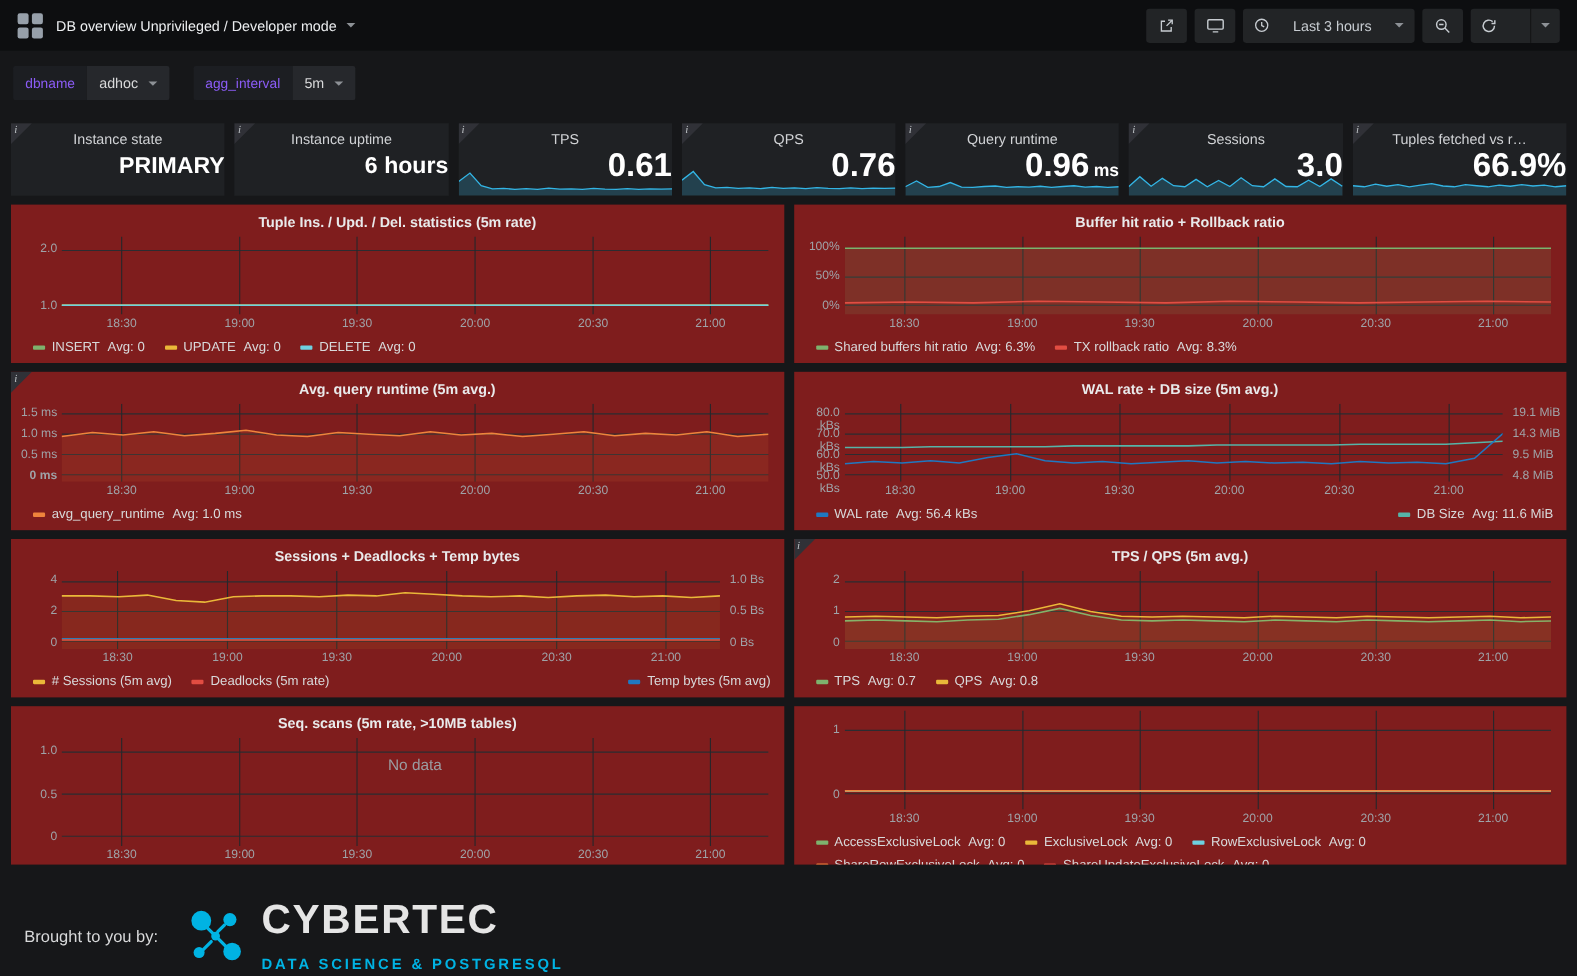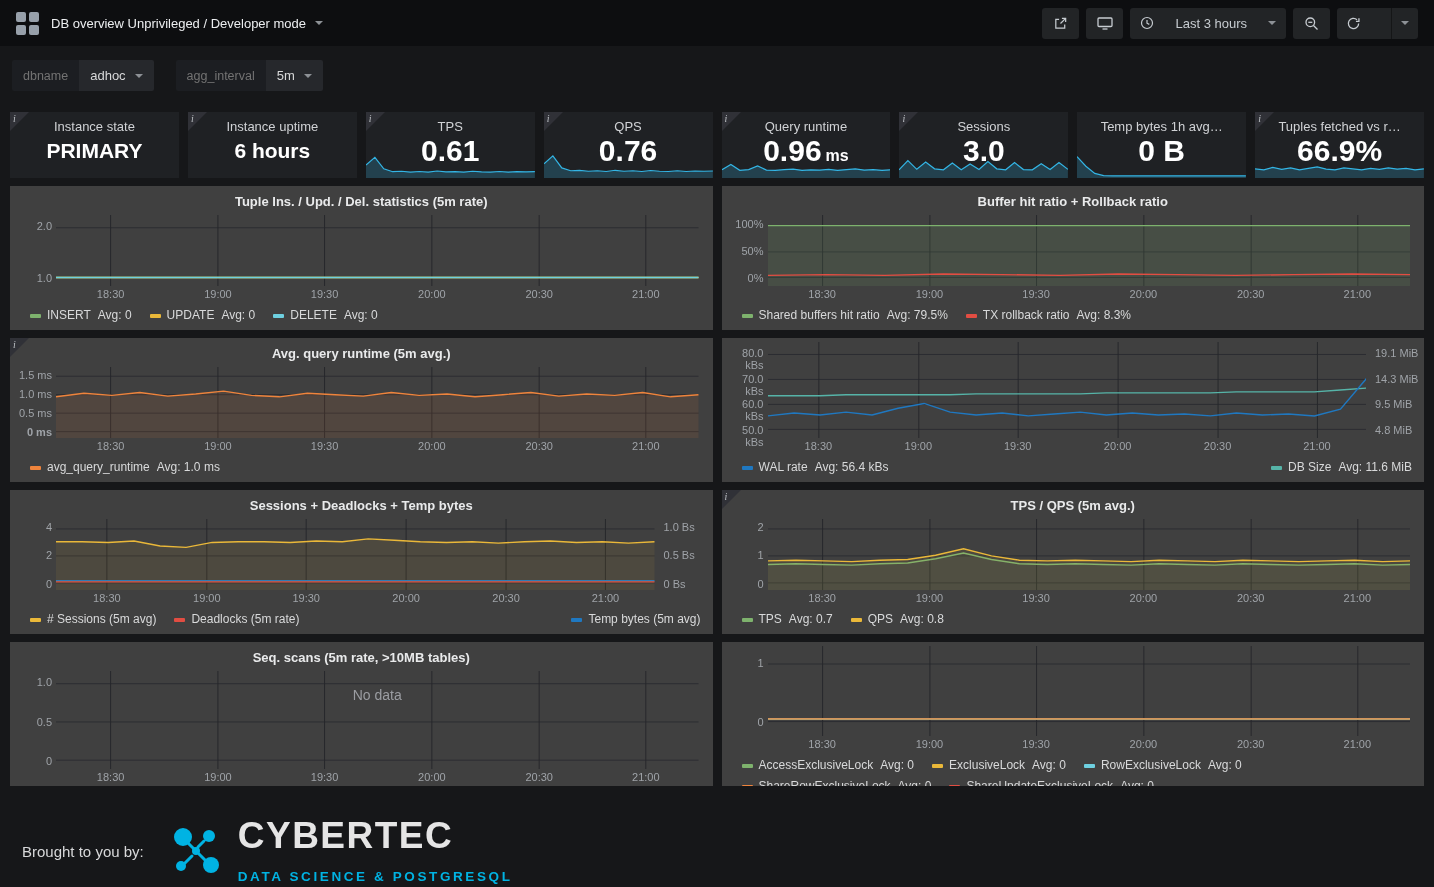--- a/index.html
+++ b/index.html
@@ -18,44 +18,44 @@
   .nav-btn { height:31px; min-width:37px; background:#222426; border:none; border-radius:3px;
     display:flex; align-items:center; justify-content:center; gap:21px; color:#c7ccd1;
     font-size:13px; padding:0 10px; cursor:pointer; font-family:inherit; }
   .nav-btn.split { padding:0; }
   .nav-btn.split .seg { padding:0 9px; height:31px; display:flex; align-items:center; }
   .nav-btn.split .seg + .seg { border-left:1px solid #151617; }
 
   
   .submenu { display:flex; gap:22px; padding:14px 12px 13px; align-items:center; }
   .var-group { display:flex; align-items:stretch; height:31px; }
-  .var-label { background:#1c1e22; color:#737373; display:flex; align-items:center;
+  .var-label { background:#1c1e22; color:#8b5cf6; display:flex; align-items:center;
     padding:0 11px; font-size:12.5px; border-radius:2px 0 0 2px; }
   .var-value { background:#26282c; color:#d8d9da; display:flex; align-items:center; gap:9px;
     padding:0 11px; font-size:13px; border-radius:0 2px 2px 0; cursor:pointer; }
 
   
   .stats-row { display:flex; gap:9px; margin:8px 10px 8px; }
   .stat-panel { flex:1; height:66px; background:#1f2124; position:relative; overflow:hidden; }
   .stat-title { font-size:13px; color:#d0d2d5; text-align:center; margin-top:7px; font-weight:500;
     white-space:nowrap; overflow:hidden; position:relative; z-index:2; }
-  .stat-value { text-align:center; font-size:30px; font-weight:700; color:#ffffff;
+  .stat-value { text-align:right; font-size:30px; font-weight:700; color:#ffffff;
     line-height:33px; position:relative; z-index:2; }
   .stat-value.small { font-size:21px; line-height:33px; }
   .stat-suffix { font-size:16px; font-weight:600; margin-left:4px; }
   .stat-spark { position:absolute; left:0; right:0; bottom:0; height:26px; z-index:1; }
 
   .info-corner { position:absolute; top:0; left:0; width:0; height:0;
     border-top:19px solid #303137; border-right:19px solid transparent; z-index:5; cursor:pointer;}
   .info-corner span { position:absolute; top:-18px; left:3px; font-size:10px; color:#bcc0c4;
     font-style:italic; font-family:"Liberation Serif", serif; }
 
   
   .panel-grid { display:grid; grid-template-columns:1fr 1fr; gap:8px 9px; margin:0 10px; }
-  .gpanel { height:144px; background:#404040; position:relative; display:flex;
+  .gpanel { height:144px; background:#7f1d1d; position:relative; display:flex;
     flex-direction:column; overflow:hidden; }
   .gtitle { text-align:center; font-size:13px; font-weight:700; color:#e9eaeb;
     padding:8px 0 2px; cursor:pointer; flex:0 0 auto; }
   .gbody { flex:1 1 auto; position:relative; min-height:0; margin-top:2px; }
   .gplot { position:absolute; top:2px; bottom:1px; left:46px; right:14px; cursor:crosshair; }
   .gplot.with-right { right:58px; }
   .ytick { position:absolute; left:0; width:42px; text-align:right; font-size:11px;
     color:#9fa3a8; line-height:12px; }
   .ytick.right { left:auto; right:0; width:54px; text-align:left; padding-left:5px; }
   .gxaxis { position:relative; height:15px; margin:1px 14px 0 46px; flex:0 0 auto; }
@@ -217,30 +217,20 @@
       <div class="stat-title">Sessions</div>
       <div class="stat-value"><span>3.0</span></div>
       <div class="stat-spark">
         <svg viewBox="0 0 100 26" preserveAspectRatio="none" class="plot-svg">
           <path d="M0.00 17.80L5.26 8.68L10.53 17.32L15.79 10.12L21.05 16.84L26.32 17.80L31.58 11.08L36.84 17.80L42.11 12.04L47.37 17.56L52.63 9.64L57.89 16.84L63.16 17.80L68.42 10.60L73.68 17.56L78.95 17.80L84.21 11.80L89.47 17.56L94.74 10.60L100.00 17.32L100 26L0 26Z" fill="#33b5e5" fill-opacity="0.22"></path>
           <path d="M0.00 17.80L5.26 8.68L10.53 17.32L15.79 10.12L21.05 16.84L26.32 17.80L31.58 11.08L36.84 17.80L42.11 12.04L47.37 17.56L52.63 9.64L57.89 16.84L63.16 17.80L68.42 10.60L73.68 17.56L78.95 17.80L84.21 11.80L89.47 17.56L94.74 10.60L100.00 17.32" fill="none" stroke="#33b5e5" stroke-width="1.2" vector-effect="non-scaling-stroke"></path>
         </svg>
       </div>
     </div>
     <div class="stat-panel">
-      <div class="stat-title">Temp bytes 1h avg…</div>
-      <div class="stat-value"><span>0 B</span></div>
-      <div class="stat-spark">
-        <svg viewBox="0 0 100 26" preserveAspectRatio="none" class="plot-svg">
-          <path d="M0.00 4.60L5.26 14.20L10.53 21.40L15.79 23.56L21.05 23.80L26.32 23.80L31.58 23.80L36.84 23.80L42.11 23.80L47.37 23.80L52.63 23.80L57.89 23.80L63.16 23.80L68.42 23.80L73.68 23.80L78.95 23.80L84.21 23.80L89.47 23.80L94.74 23.80L100.00 23.80L100 26L0 26Z" fill="#33b5e5" fill-opacity="0.22"></path>
-          <path d="M0.00 4.60L5.26 14.20L10.53 21.40L15.79 23.56L21.05 23.80L26.32 23.80L31.58 23.80L36.84 23.80L42.11 23.80L47.37 23.80L52.63 23.80L57.89 23.80L63.16 23.80L68.42 23.80L73.68 23.80L78.95 23.80L84.21 23.80L89.47 23.80L94.74 23.80L100.00 23.80" fill="none" stroke="#33b5e5" stroke-width="1.2" vector-effect="non-scaling-stroke"></path>
-        </svg>
-      </div>
-    </div>
-    <div class="stat-panel">
       <div class="info-corner">
         <span>i</span>
       </div>
       <div class="stat-title">Tuples fetched vs r…</div>
       <div class="stat-value"><span>66.9%</span></div>
       <div class="stat-spark">
         <svg viewBox="0 0 100 26" preserveAspectRatio="none" class="plot-svg">
           <path d="M0.00 16.84L5.26 17.80L10.53 15.40L15.79 17.32L21.05 15.88L26.32 17.80L31.58 16.36L36.84 14.92L42.11 17.08L47.37 17.80L52.63 15.88L57.89 16.84L63.16 17.80L68.42 16.36L73.68 17.32L78.95 15.88L84.21 17.08L89.47 16.36L94.74 17.80L100.00 16.84L100 26L0 26Z" fill="#33b5e5" fill-opacity="0.22"></path>
           <path d="M0.00 16.84L5.26 17.80L10.53 15.40L15.79 17.32L21.05 15.88L26.32 17.80L31.58 16.36L36.84 14.92L42.11 17.08L47.37 17.80L52.63 15.88L57.89 16.84L63.16 17.80L68.42 16.36L73.68 17.32L78.95 15.88L84.21 17.08L89.47 16.36L94.74 17.80L100.00 16.84" fill="none" stroke="#33b5e5" stroke-width="1.2" vector-effect="non-scaling-stroke"></path>
         </svg>
@@ -309,21 +299,21 @@
       </div>
       <div class="gxaxis">
         <span class="xtick" style="left: 8.5%;">18:30</span>
         <span class="xtick" style="left: 25.2%;">19:00</span>
         <span class="xtick" style="left: 41.8%;">19:30</span>
         <span class="xtick" style="left: 58.5%;">20:00</span>
         <span class="xtick" style="left: 75.2%;">20:30</span>
         <span class="xtick" style="left: 91.8%;">21:00</span>
       </div>
       <div class="glegend">
-        <span class="litem"><span class="lmark" style="background: rgb(126, 178, 109);"></span><span>Shared buffers hit ratio</span><span class="lval">Avg: 79.5%</span></span>
+        <span class="litem"><span class="lmark" style="background: rgb(126, 178, 109);"></span><span>Shared buffers hit ratio</span><span class="lval">Avg: 6.3%</span></span>
         <span class="litem"><span class="lmark" style="background: rgb(226, 77, 66);"></span><span>TX rollback ratio</span><span class="lval">Avg: 8.3%</span></span>
       </div>
     </div>
     <div class="gpanel">
       <div class="info-corner">
         <span>i</span>
       </div>
       <div class="gtitle">Avg. query runtime (5m avg.)</div>
       <div class="gbody">
         <span class="ytick" style="top: calc(13% - 6px);">1.5 ms</span>
@@ -353,20 +343,21 @@
         <span class="xtick" style="left: 41.8%;">19:30</span>
         <span class="xtick" style="left: 58.5%;">20:00</span>
         <span class="xtick" style="left: 75.2%;">20:30</span>
         <span class="xtick" style="left: 91.8%;">21:00</span>
       </div>
       <div class="glegend">
         <span class="litem"><span class="lmark" style="background: rgb(239, 132, 60);"></span><span>avg_query_runtime</span><span class="lval">Avg: 1.0 ms</span></span>
       </div>
     </div>
     <div class="gpanel">
+      <div class="gtitle">WAL rate + DB size (5m avg.)</div>
       <div class="gbody">
         <span class="ytick" style="top: calc(13% - 6px);">80.0 kBs</span>
         <span class="ytick" style="top: calc(39% - 6px);">70.0 kBs</span>
         <span class="ytick" style="top: calc(65% - 6px);">60.0 kBs</span>
         <span class="ytick" style="top: calc(91% - 6px);">50.0 kBs</span>
         <span class="ytick right" style="top: calc(13% - 6px);">19.1 MiB</span>
         <span class="ytick right" style="top: calc(39% - 6px);">14.3 MiB</span>
         <span class="ytick right" style="top: calc(65% - 6px);">9.5 MiB</span>
         <span class="ytick right" style="top: calc(91% - 6px);">4.8 MiB</span>
         <div class="gplot with-right">

